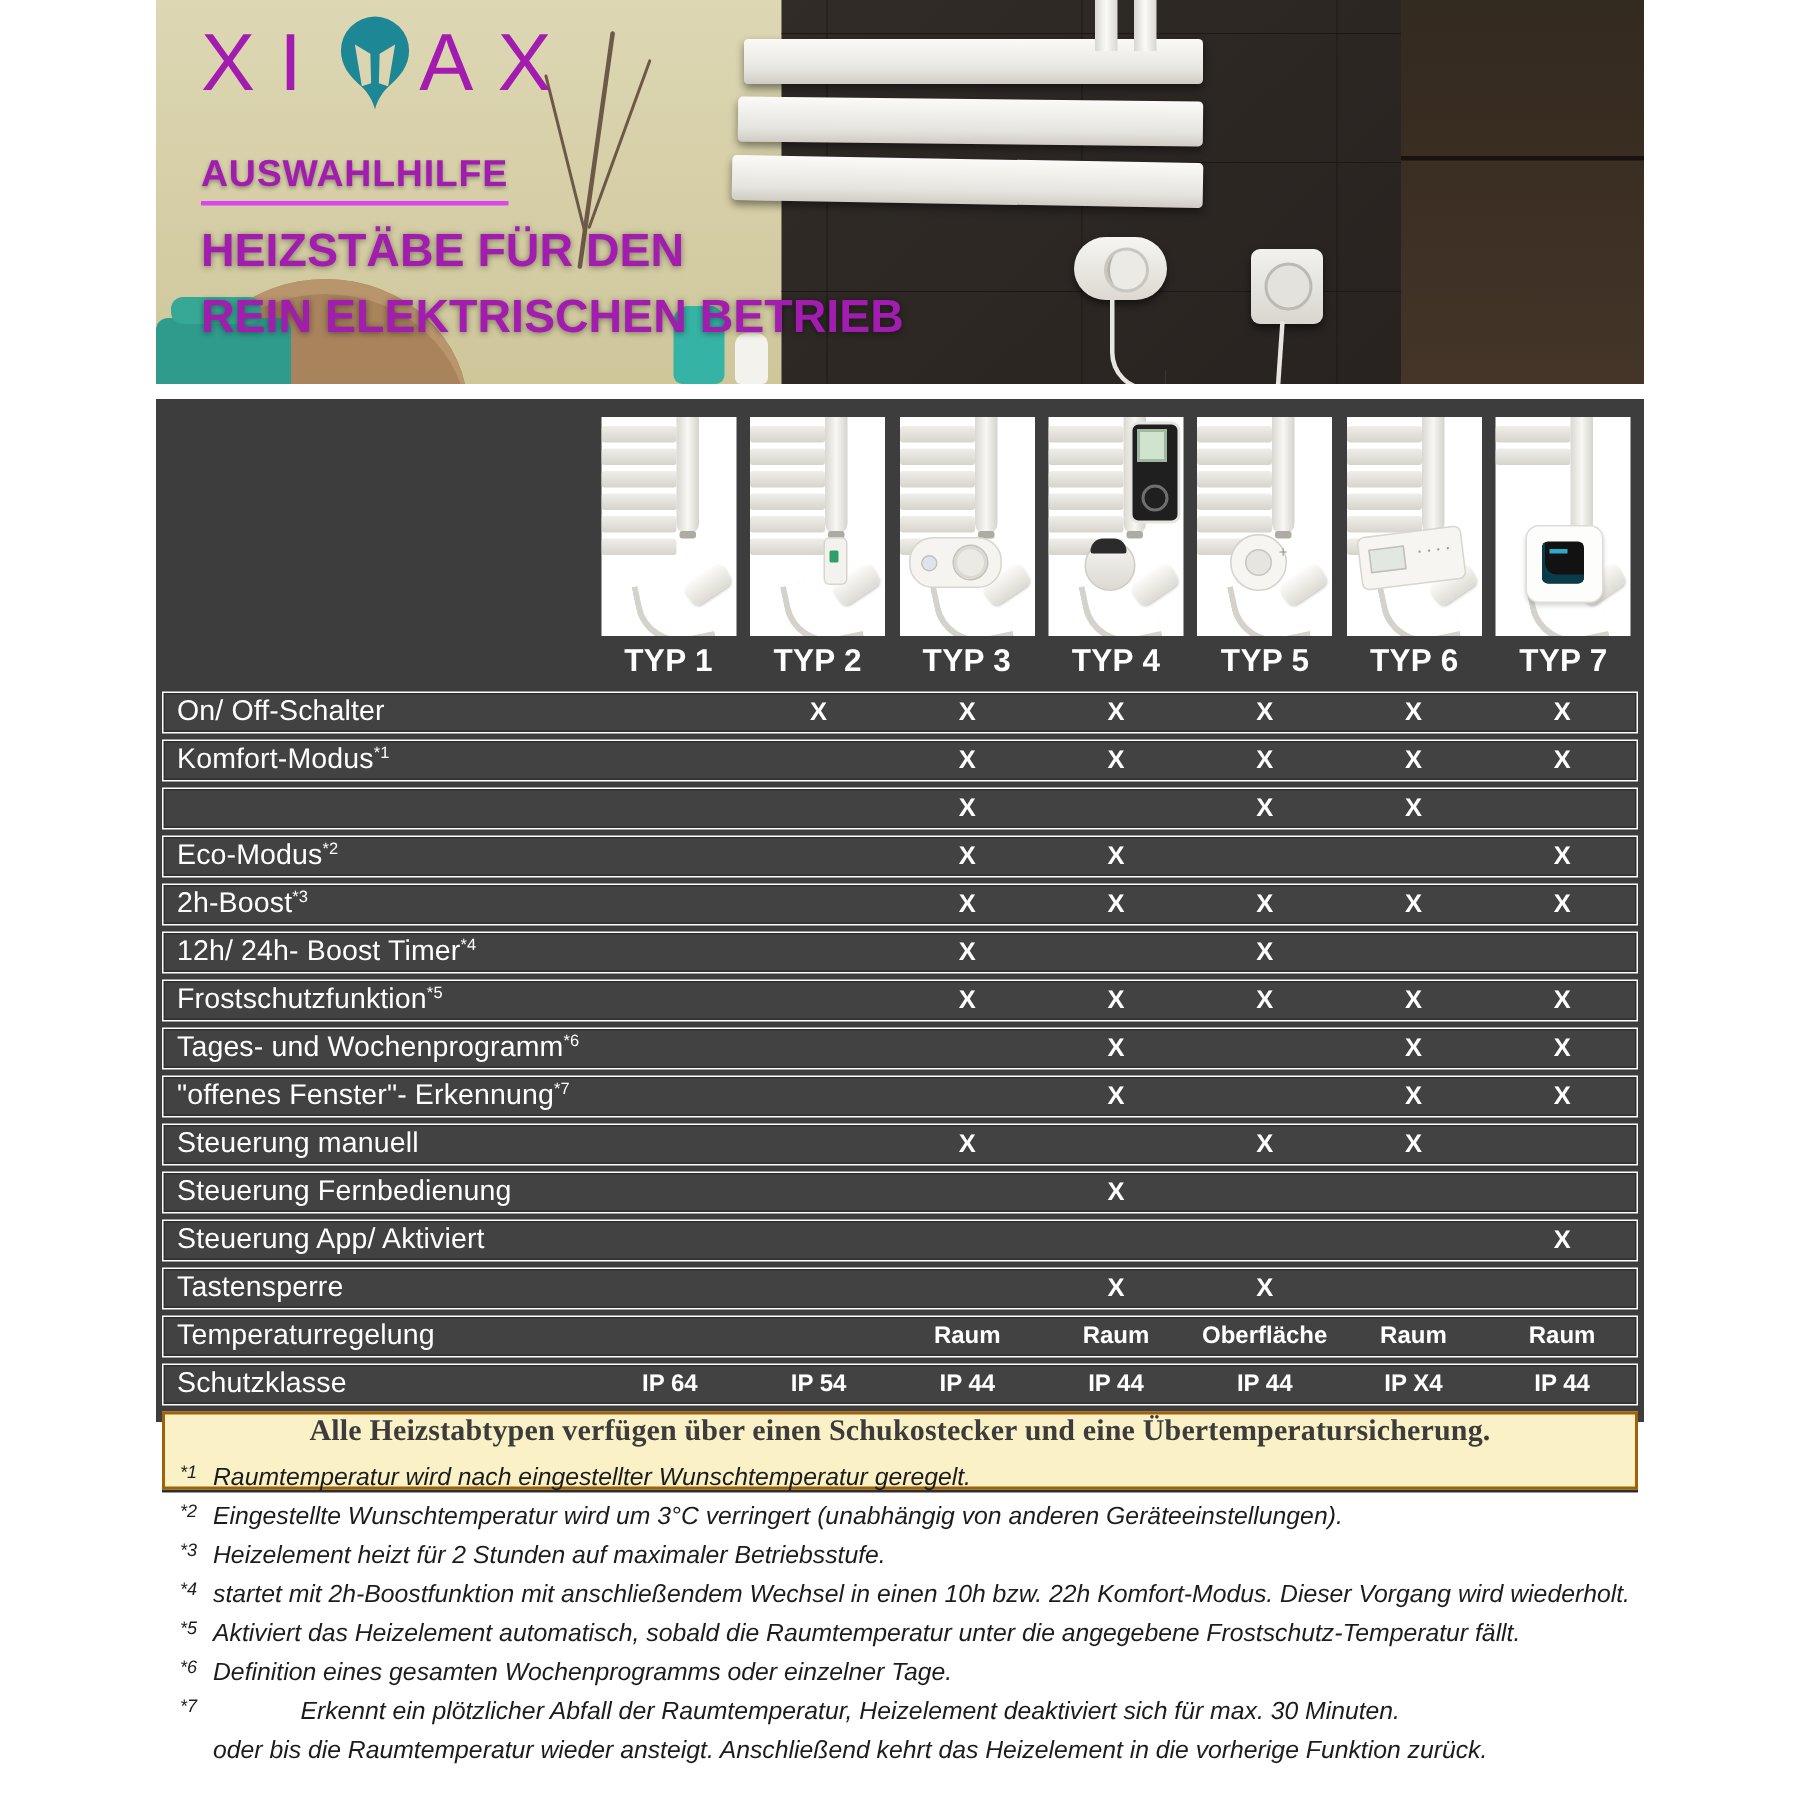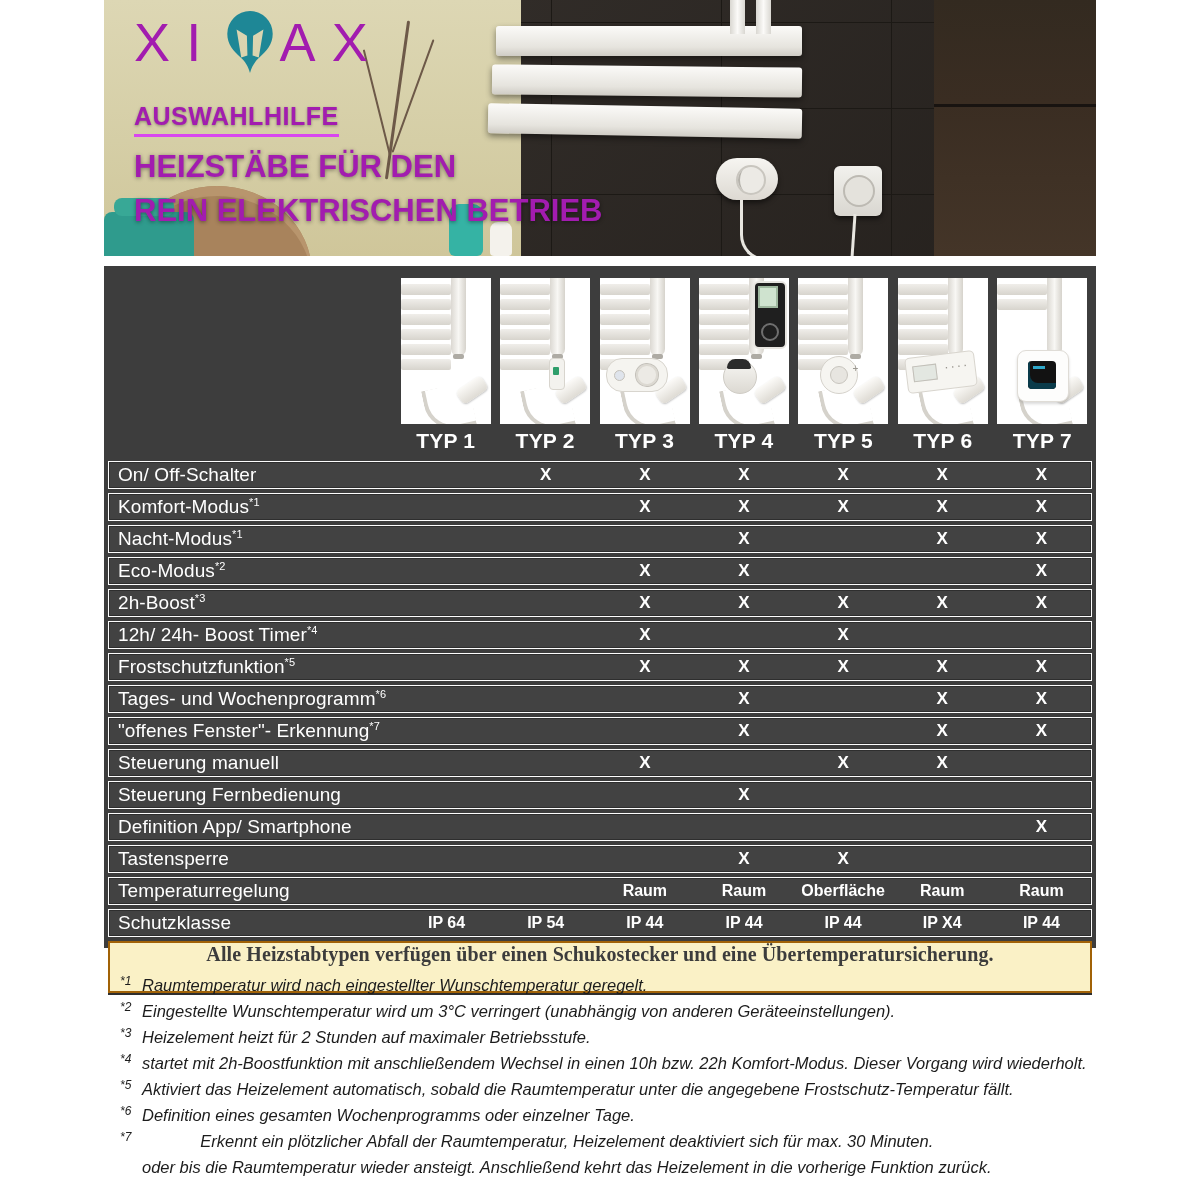--- a/index.html
+++ b/index.html
@@ -264,21 +264,20 @@
           <div class="rlabel">Komfort-Modus<sup>*1</sup></div>
           <div class="cell"></div>
           <div class="cell"></div>
           <div class="cell">X</div>
           <div class="cell">X</div>
           <div class="cell">X</div>
           <div class="cell">X</div>
           <div class="cell">X</div>
         </div>
         <div class="trow">
-          <div class="rlabel">Nacht-Modus<sup>*1</sup></div>
           <div class="cell"></div>
           <div class="cell"></div>
           <div class="cell"></div>
           <div class="cell">X</div>
           <div class="cell"></div>
           <div class="cell">X</div>
           <div class="cell">X</div>
         </div>
         <div class="trow">
           <div class="rlabel">Eco-Modus<sup>*2</sup></div>
@@ -354,21 +353,21 @@
           <div class="rlabel">Steuerung Fernbedienung</div>
           <div class="cell"></div>
           <div class="cell"></div>
           <div class="cell"></div>
           <div class="cell">X</div>
           <div class="cell"></div>
           <div class="cell"></div>
           <div class="cell"></div>
         </div>
         <div class="trow">
-          <div class="rlabel">Definition App/ Smartphone</div>
+          <div class="rlabel">Steuerung App/ Aktiviert</div>
           <div class="cell"></div>
           <div class="cell"></div>
           <div class="cell"></div>
           <div class="cell"></div>
           <div class="cell"></div>
           <div class="cell"></div>
           <div class="cell">X</div>
         </div>
         <div class="trow">
           <div class="rlabel">Tastensperre</div>

